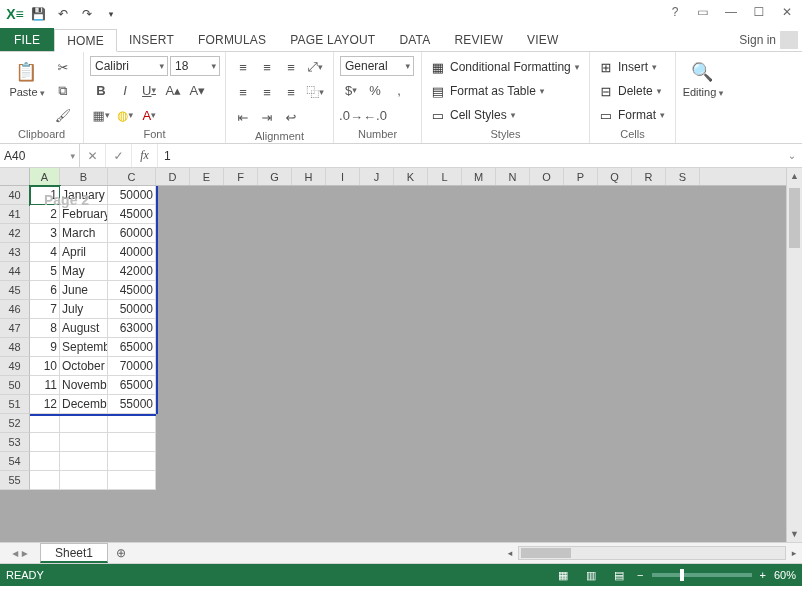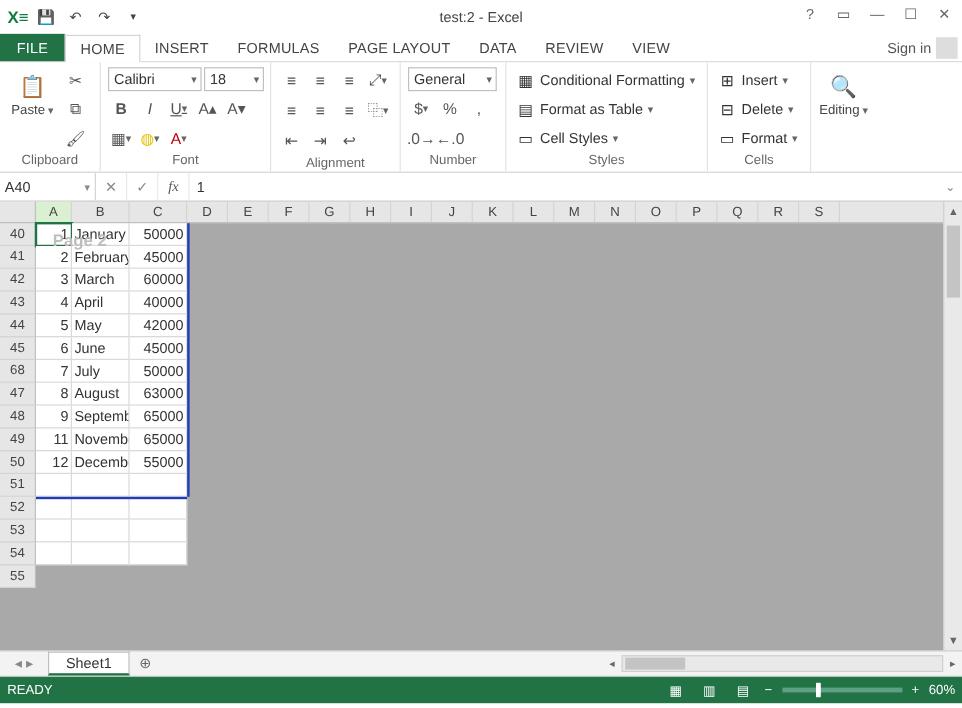--- a/index.html
+++ b/index.html
@@ -89,21 +89,20 @@
 <body>
 
 <div class="titlebar">
   <div class="qat">
     <div class="qat-btn excel">X≡</div>
     <div class="qat-btn">💾</div>
     <div class="qat-btn">↶</div>
     <div class="qat-btn">↷</div>
     <div class="qat-btn" style="font-size:9px">▾</div>
   </div>
-  <div class="title-text">test:2 - Excel</div>
   <div class="win-controls">
     <div class="win-btn">?</div>
     <div class="win-btn">▭</div>
     <div class="win-btn">—</div>
     <div class="win-btn">☐</div>
     <div class="win-btn">✕</div>
   </div>
 </div>
 
 <div class="tabs-row">
@@ -290,21 +289,21 @@
         <div class="ch" style="width: 34px;">S</div>
       </div>
   </div>
   <div class="row-headers" id="rowhdrs">
       <div class="rh">40</div>
       <div class="rh">41</div>
       <div class="rh">42</div>
       <div class="rh">43</div>
       <div class="rh">44</div>
       <div class="rh">45</div>
-      <div class="rh">68</div>
+      <div class="rh">46</div>
       <div class="rh">47</div>
       <div class="rh">48</div>
       <div class="rh">49</div>
       <div class="rh">50</div>
       <div class="rh">51</div>
       <div class="rh">52</div>
       <div class="rh">53</div>
       <div class="rh">54</div>
       <div class="rh">55</div>
     </div>
@@ -347,20 +346,25 @@
       </div>
       <div class="cell-row">
         <div class="cell num" style="width: 30px;">8</div>
         <div class="cell" style="width: 48px;">August</div>
         <div class="cell num" style="width: 48px;">63000</div>
       </div>
       <div class="cell-row">
         <div class="cell num" style="width: 30px;">9</div>
         <div class="cell" style="width: 48px;">September</div>
         <div class="cell num" style="width: 48px;">65000</div>
+      </div>
+      <div class="cell-row">
+        <div class="cell num" style="width: 30px;">10</div>
+        <div class="cell" style="width: 48px;">October</div>
+        <div class="cell num" style="width: 48px;">70000</div>
       </div>
       <div class="cell-row">
         <div class="cell num" style="width: 30px;">11</div>
         <div class="cell" style="width: 48px;">November</div>
         <div class="cell num" style="width: 48px;">65000</div>
       </div>
       <div class="cell-row">
         <div class="cell num" style="width: 30px;">12</div>
         <div class="cell" style="width: 48px;">December</div>
         <div class="cell num" style="width: 48px; text-align: right;">55000</div>

